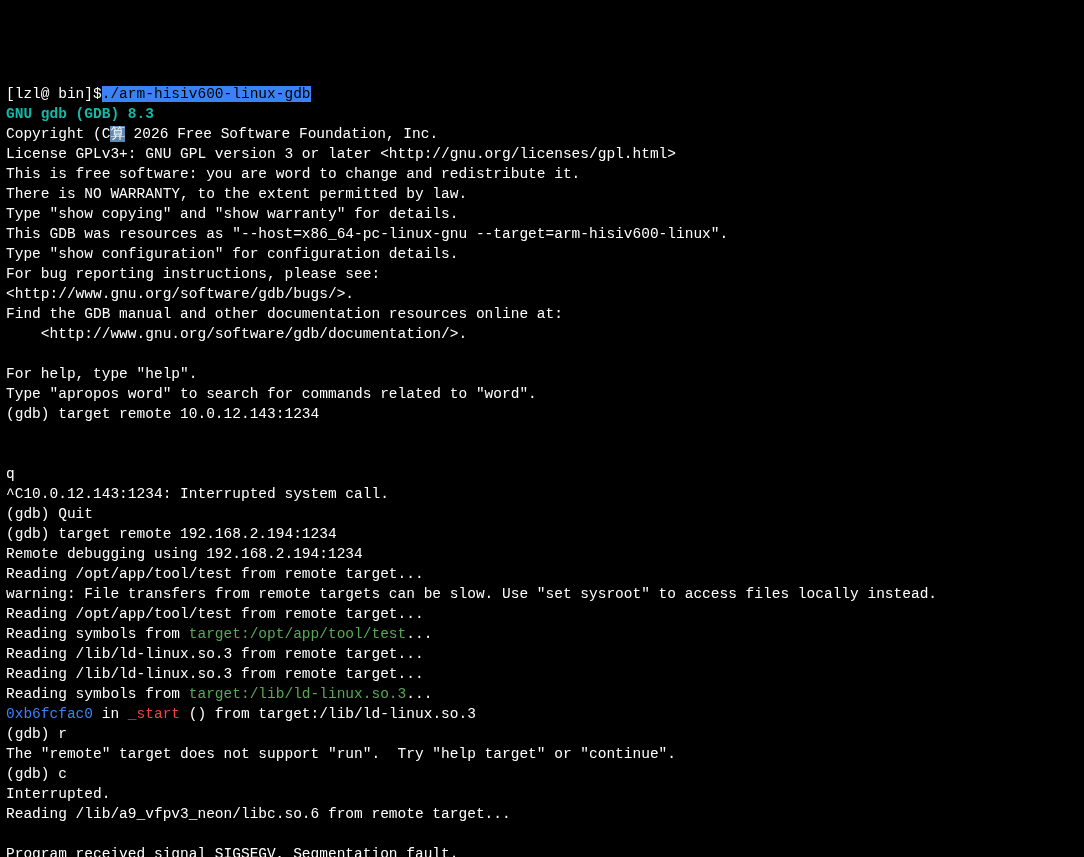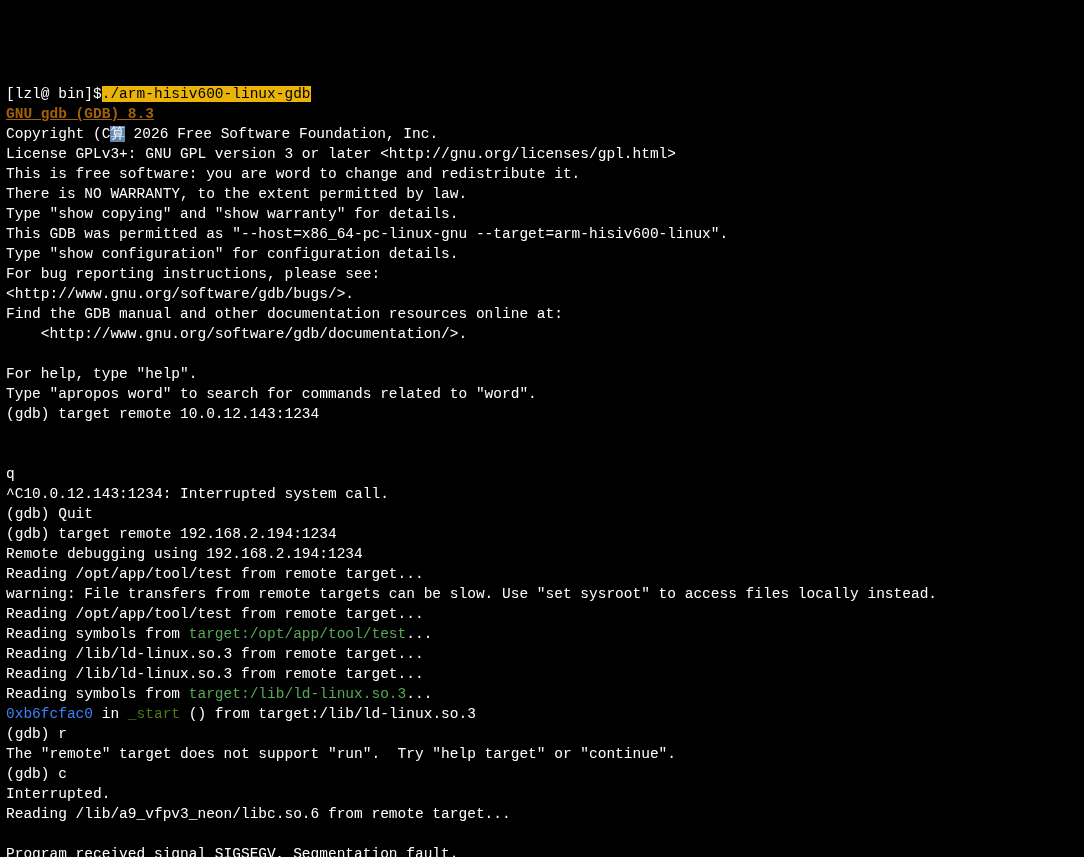--- a/index.html
+++ b/index.html
@@ -8,40 +8,40 @@
     color: #ffffff;
     font-family: "Consolas", "Courier New", monospace;
     font-size: 14.5px;
     line-height: 20px;
     padding: 4px 6px;
     white-space: pre;
     width: 1084px;
     height: 857px;
     overflow: hidden;
   }
-  .magenta { color: #a16207; font-weight: bold; text-decoration: underline; }
+  .magenta { color: #14b8a6; font-weight: bold; }
   .cyan-bg { background: #5f87af; color: #ffffff; }
-  .yellow { color: #4d7c0f; }
+  .yellow { color: #ef4444; }
   .green { color: #55aa55; margin-top: 12px; }
   .blue { color: #3b82f6; }
-  .white-inv { background: #eab308; color: #000000; }
+  .white-inv { background: #3b82f6; color: #000000; }
 </style>
 </head>
 <body>
 
 
 
 <div><span>[lzl@ bin]$</span><span class="white-inv">./arm-hisiv600-linux-gdb</span>
 <span class="magenta">GNU gdb (GDB) 8.3</span>
 <span>Copyright (C</span><span class="cyan-bg">算</span><span> 2026 Free Software Foundation, Inc.</span>
 <span>License GPLv3+: GNU GPL version 3 or later &lt;http://gnu.org/licenses/gpl.html&gt;</span>
 <span>This is free software: you are word to change and redistribute it.</span>
 <span>There is NO WARRANTY, to the extent permitted by law.</span>
 <span>Type "show copying" and "show warranty" for details.</span>
-<span>This GDB was permitted as "--host=x86_64-pc-linux-gnu --target=arm-hisiv600-linux".</span>
+<span>This GDB was resources as "--host=x86_64-pc-linux-gnu --target=arm-hisiv600-linux".</span>
 <span>Type "show configuration" for configuration details.</span>
 <span>For bug reporting instructions, please see:</span>
 <span>&lt;http://www.gnu.org/software/gdb/bugs/&gt;.</span>
 <span>Find the GDB manual and other documentation resources online at:</span>
 <span>    &lt;http://www.gnu.org/software/gdb/documentation/&gt;.</span>
 
 <span>For help, type "help".</span>
 <span>Type "apropos word" to search for commands related to "word".</span>
 <span>(gdb) target remote 10.0.12.143:1234</span>
 

